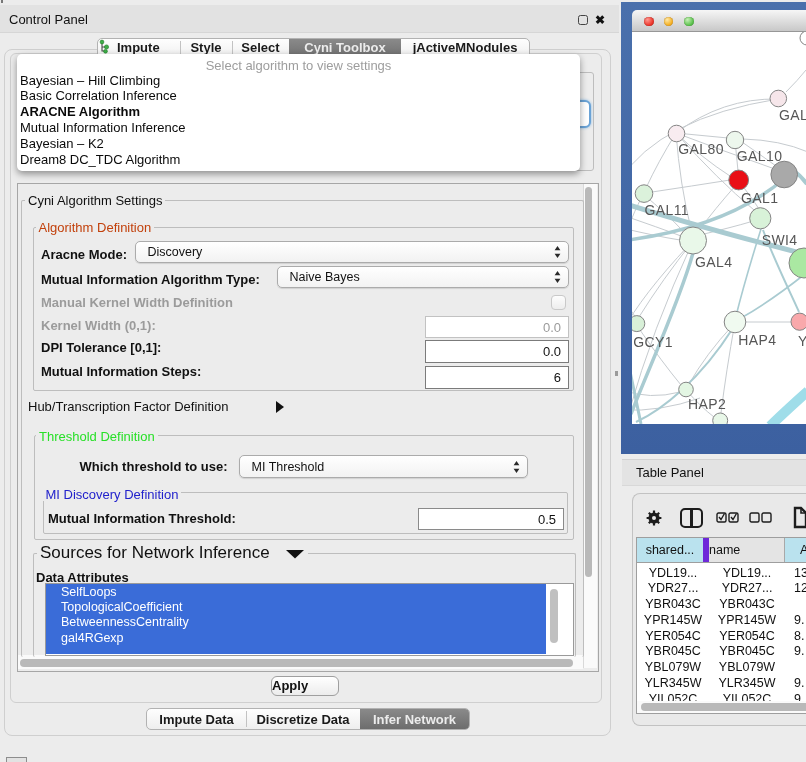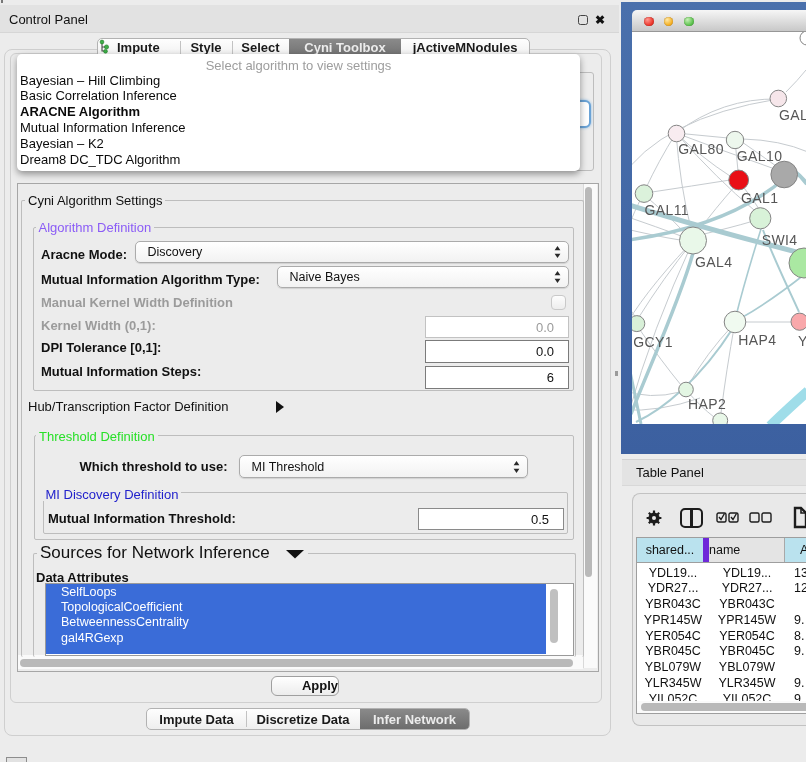--- a/index.html
+++ b/index.html
@@ -7,21 +7,21 @@
        font-family:"Liberation Sans",sans-serif;overflow:hidden}
   .abs{position:absolute}
   .grouplabel{position:absolute;background:#ececec;padding:0 3px;line-height:13px}
   .gbox{position:absolute;border:1px solid #bdbdbd;border-radius:2px}
   .lbl{position:absolute;font-size:13px;font-weight:bold;color:#111;white-space:nowrap}
   .combo{position:absolute;background:linear-gradient(#ffffff,#f2f2f2);border:1px solid #ababab;
          border-radius:5px;font-size:12.5px;color:#111;box-shadow:0 1px 1px rgba(0,0,0,.12)}
   .combo .ctext{position:absolute;left:12px;top:3.5px;white-space:nowrap}
   .field{position:absolute;background:#fff;border:1px solid #7b7b7b;font-size:13px;color:#111;
          text-align:right}
-  .field span{position:absolute;right:14px;top:3px}
+  .field span{position:absolute;right:7px;top:3px}
   .arrows{position:absolute;right:6px;top:3px;width:9px;height:16px}
 </style>
 </head>
 <body>
 
 <div class="abs" style="left:0;top:5px;width:619px;height:27px;background:#e2e2e2;border-bottom:1px solid #d6d6d6"></div>
 <div class="abs" style="left:9px;top:12px;font-size:13px;color:#111">Control Panel</div>
 <div class="abs" style="left:578px;top:14.5px;width:8px;height:8px;border:1.6px solid #444;border-radius:2.5px"></div>
 <div class="abs" style="left:595px;top:13px;font-size:12px;font-weight:bold;color:#111">✖</div>
 <div class="abs" style="left:1px;top:0;width:2px;height:3px;background:#777"></div>
@@ -56,21 +56,21 @@
 <div class="abs" style="left:583px;top:184px;width:13px;height:484px;background:#fafafa;border-left:1px solid #d9d9d9"></div>
 <div class="abs" style="left:584.5px;top:187px;width:7px;height:390px;background:#b9b9b9;border-radius:4px"></div>
 
 <div class="abs" style="left:18px;top:655px;width:565px;height:14px;background:#fafafa"></div>
 <div class="abs" style="left:20px;top:658.5px;width:553px;height:8.5px;background:#b9b9b9;border-radius:5px"></div>
 
 <div class="gbox" style="left:21px;top:200px;width:561px;height:456px;border-bottom:none"></div>
 <div class="grouplabel" style="left:25px;top:194px;font-size:13px;color:#111">Cyni Algorithm Settings</div>
 
 <div class="gbox" style="left:33px;top:227px;width:539px;height:162px"></div>
-<div class="grouplabel" style="left:35.5px;top:221px;font-size:13px;color:#8b5cf6">Algorithm Definition</div>
+<div class="grouplabel" style="left:35.5px;top:221px;font-size:13px;color:#c2410c">Algorithm Definition</div>
 
 <div class="lbl" style="left:41px;top:247px">Aracne Mode:</div>
 <div class="combo" style="left:134.5px;top:240.5px;width:432.5px;height:20px">
     <span class="ctext">Discovery</span>
   <svg class="arrows" style="right:7px;top:4.5px;width:7px;height:12px" viewBox="0 0 7 12">
       <path d="M3.5 0 L6.4 4.2 L0.6 4.2 Z M3.5 12 L6.4 7.8 L0.6 7.8 Z" fill="#2a2a2a"></path>
     </svg>
 </div>
 <div class="lbl" style="left:41px;top:272px">Mutual Information Algorithm Type:</div>
 <div class="combo" style="left:276.5px;top:265.5px;width:290.5px;height:20px">
@@ -120,21 +120,21 @@
 <div class="grouplabel" style="left:37px;top:546px;font-size:17px;color:#111">Sources for Network Inference <svg style="vertical-align:-1px;margin-left:11px" width="20" height="10">
       <path d="M1 1 L19 1 L10 9.5 Z" fill="#111"></path>
     </svg></div>
 <div class="lbl" style="left:36px;top:570px">Data Attributes</div>
 
 <div class="abs" style="left:45px;top:583px;width:527px;height:71px;background:#fff;border:1px solid #9a9a9a"></div>
 <div class="abs" style="left:46px;top:584px;width:499.5px;height:69.5px;background:#3a6cd8"></div>
 <div class="abs" style="left:61px;top:585px;width:400px;font-size:12.5px;color:#fff;line-height:15.2px">SelfLoops<br>TopologicalCoefficient<br>BetweennessCentrality<br>gal4RGexp</div>
 <div class="abs" style="left:549.5px;top:589px;width:8px;height:54px;background:#c0c0c0;border-radius:4px"></div>
 
-<div class="abs" style="left:271px;top:676px;width:66px;height:18px;background:linear-gradient(#ffffff,#ececec);border:1px solid #9f9f9f;border-radius:6px;text-align:right;font-size:13px;font-weight:bold;color:#111;line-height:18px">Apply</div>
+<div class="abs" style="left:271px;top:676px;width:66px;height:18px;background:linear-gradient(#ffffff,#ececec);border:1px solid #9f9f9f;border-radius:6px;text-align:left;font-size:13px;font-weight:bold;color:#111;line-height:18px">Apply</div>
 
 <div class="abs" style="left:146px;top:708px;width:322px;height:20px;border:1px solid #b2b2b2;border-radius:5px;background:linear-gradient(#fefefe,#eeeeee);overflow:hidden">
   <div class="abs" style="left:99px;top:2px;width:1px;height:16px;background:#c2c2c2"></div>
   <div class="abs" style="left:213px;top:0;width:109px;height:20px;background:linear-gradient(#8a8a8a,#6d6d6d)"></div>
   <div class="abs" style="left:0;top:3px;width:99px;text-align:center;font-size:13px;font-weight:bold;color:#1a1a1a">Impute Data</div>
   <div class="abs" style="left:99px;top:3px;width:114px;text-align:center;font-size:13px;font-weight:bold;color:#1a1a1a">Discretize Data</div>
   <div class="abs" style="left:213px;top:3px;width:109px;text-align:center;font-size:13px;font-weight:bold;color:#ececec">Infer Network</div>
 </div>
 
 <div class="abs" style="left:615px;top:371px;width:3px;height:5px;background:#9a9a9a"></div>

